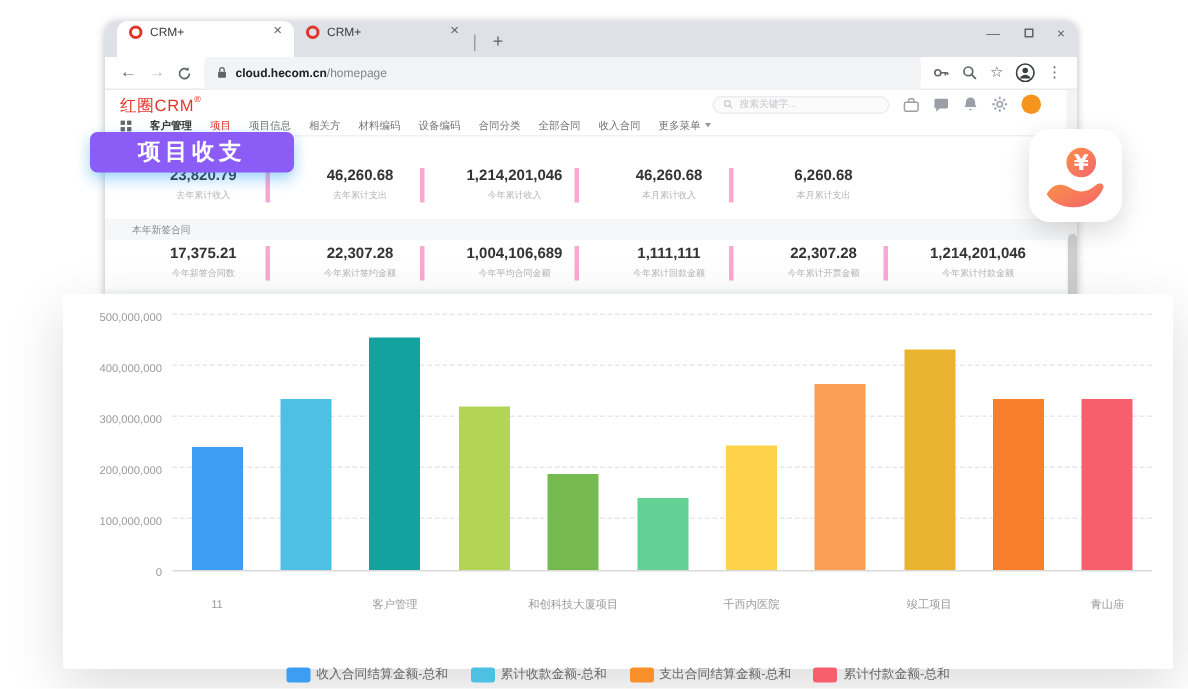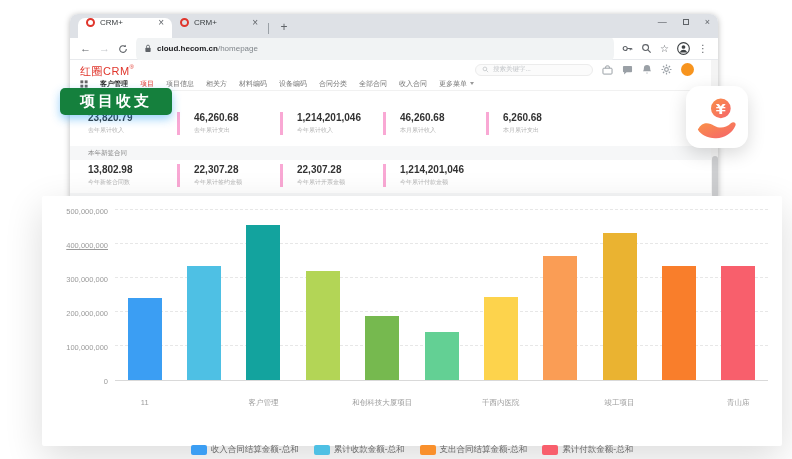--- a/index.html
+++ b/index.html
@@ -4,21 +4,21 @@
 <style>
   *{margin:0;padding:0;box-sizing:border-box;}
   html,body{width:792px;height:459px;}
   body{background:#ffffff;font-family:"Liberation Sans","DejaVu Sans",sans-serif;overflow:hidden;position:relative;}
 
   
   .browser{position:absolute;left:70px;top:14px;width:648px;height:186px;background:#fff;
            border-radius:8px 8px 0 0;box-shadow:0 1px 6px rgba(0,0,0,.28);}
   .tabstrip{height:24px;background:#dee1e6;border-radius:8px 8px 0 0;display:flex;align-items:flex-end;
             padding-left:8px;position:relative;}
-  .tab{height:20px;width:94px;display:flex;align-items:flex-start;gap:5px;padding:0 8px;font-size:8px;color:#3c4043;}
+  .tab{height:20px;width:118px;display:flex;align-items:flex-end;gap:5px;padding:12px 8px;font-size:8px;color:#3c4043;}
   .tab.active{background:#fff;border-radius:7px 7px 0 0;}
   .tab-sep{width:1px;height:11px;background:#9aa0a6;margin:0 2px 4px;}
   .favicon{width:9px;height:9px;border:2.5px solid #e0352b;border-radius:50%;flex:none;}
   .tab-title{flex:1;white-space:nowrap;overflow:hidden;}
   .tab-close{color:#5f6368;font-size:10px;line-height:1;}
   .newtab{width:18px;height:18px;color:#5f6368;font-size:12px;display:flex;align-items:center;justify-content:center;margin:0 0 2px 4px;}
   .wincontrols{position:absolute;right:8px;top:1px;display:flex;gap:16px;align-items:center;color:#5f6368;font-size:9px;height:14px;}
   .win-max{width:6px;height:6px;border:1px solid #5f6368;display:inline-block;}
 
   .addressbar{height:22px;background:#fff;display:flex;align-items:center;gap:8px;padding:0 10px;border-bottom:1px solid #e8eaed;}
@@ -42,33 +42,33 @@
            padding:0 10px;border-bottom:1px solid #f1f1f1;font-size:7px;color:#777;}
   .nav-item{white-space:nowrap;}
   .nav-item.bold{color:#333;font-weight:bold;}
   .nav-item.active{color:#e0352b;}
   .nav-caret{display:inline-block;width:0;height:0;border-left:2.5px solid transparent;border-right:2.5px solid transparent;
              border-top:3px solid #999;margin-left:3px;vertical-align:middle;}
 
   .stats{position:absolute;left:0;display:grid;grid-template-columns:repeat(6,103px);padding-left:18px;}
   #stats1{top:52px;}
   #stats2{top:104px;}
-  .stat-cell{padding-left:0;padding-right:8px;}
+  .stat-cell{padding-left:0;padding-right:8px;text-align:center;}
   .stat-cell + .stat-cell{border-left:3px solid #f9a8d4;padding-left:14px;margin-left:-14px;}
   .stat-value{font-size:10px;font-weight:bold;color:#333;white-space:nowrap;}
   .stat-label{font-size:6px;color:#b3b3b3;margin-top:3px;white-space:nowrap;}
 
   .band{position:absolute;top:86px;left:0;right:7px;height:14px;background:#f6f7f8;display:flex;align-items:center;
         padding-left:18px;font-size:6.5px;color:#8a8a8a;}
   .page-bottom-band{position:absolute;bottom:0;left:0;right:7px;height:7px;background:#f6f7f8;}
   .scroll-track{position:absolute;right:0;top:0;width:7px;height:140px;background:#f4f4f4;}
   .scroll-thumb{position:absolute;left:0.5px;top:96px;width:6px;height:42px;background:#cdced0;border-radius:3px;}
 
   
-  .badge{position:absolute;left:60px;top:88px;width:112px;height:27px;background:#15803d;border-radius:5px;
+  .badge{position:absolute;left:60px;top:88px;width:136px;height:27px;background:#8b5cf6;border-radius:5px;
          color:#fff;font-size:15px;font-weight:bold;letter-spacing:3px;display:flex;align-items:center;justify-content:center;
          box-shadow:0 4px 10px rgba(31,156,244,.45);}
   .money-card{position:absolute;left:686px;top:86px;width:62px;height:62px;background:#fff;border-radius:14px;
               box-shadow:0 6px 18px rgba(0,0,0,.15);display:flex;align-items:center;justify-content:center;}
 
   
   .chart-card{position:absolute;left:42px;top:196px;width:740px;height:250px;background:#fff;border-radius:2px;
               box-shadow:0 12px 38px rgba(0,0,0,.14);}
   .plot{position:absolute;left:73px;top:15px;width:653px;height:170px;border-bottom:1px solid #d9d9d9;}
   .gridline{position:absolute;left:0;right:0;height:0;border-top:1px dashed #e7e7e7;}
@@ -233,26 +233,34 @@
             <div class="stat-label">本月累计支出</div>
           </div>
         </div>
 
       <div class="band">
         <span>本年新签合同</span>
       </div>
 
       <div class="stats" id="stats2">
           <div class="stat-cell">
-            <div class="stat-value">13,802.98</div>
+            <div class="stat-value">17,375.21</div>
             <div class="stat-label">今年新签合同数</div>
           </div>
           <div class="stat-cell">
             <div class="stat-value">22,307.28</div>
             <div class="stat-label">今年累计签约金额</div>
+          </div>
+          <div class="stat-cell">
+            <div class="stat-value">1,004,106,689</div>
+            <div class="stat-label">今年平均合同金额</div>
+          </div>
+          <div class="stat-cell">
+            <div class="stat-value">1,111,111</div>
+            <div class="stat-label">今年累计回款金额</div>
           </div>
           <div class="stat-cell">
             <div class="stat-value">22,307.28</div>
             <div class="stat-label">今年累计开票金额</div>
           </div>
           <div class="stat-cell">
             <div class="stat-value">1,214,201,046</div>
             <div class="stat-label">今年累计付款金额</div>
           </div>
         </div>
@@ -276,21 +284,21 @@
       </defs>
       <circle cx="28" cy="15" r="11.5" fill="url(#hg)" stroke="#ffffff" stroke-width="2.4"></circle>
       <text x="28" y="20.5" text-anchor="middle" font-size="15" font-weight="bold" fill="#ffffff" font-family="DejaVu Sans, sans-serif">¥</text>
       <path d="M4 37 C9 28 16 30 21 33 C27 36.5 33 35.5 38.5 30.5 C41 28.3 44.6 30 43.2 33.2 C39.5 41.5 31 46.6 22 46.1 C14 45.7 7 42.6 4 37 Z" fill="url(#hg)"></path>
     </svg>
   </div>
 
   <section class="chart-card">
     <div class="yaxis" id="yaxis">
         <div class="ytick" style="top: -4px;">500,000,000</div>
-        <div class="ytick" style="top: 30px; text-decoration: underline;">400,000,000</div>
+        <div class="ytick" style="top: 30px;">400,000,000</div>
         <div class="ytick" style="top: 64px;">300,000,000</div>
         <div class="ytick" style="top: 98px;">200,000,000</div>
         <div class="ytick" style="top: 132px;">100,000,000</div>
         <div class="ytick" style="top: 166px;">0</div>
       </div>
     <div class="plot" id="plot">
       <div id="grid">
           <div class="gridline" style="bottom: 34px;"></div>
           <div class="gridline" style="bottom: 68px;"></div>
           <div class="gridline" style="bottom: 102px;"></div>

